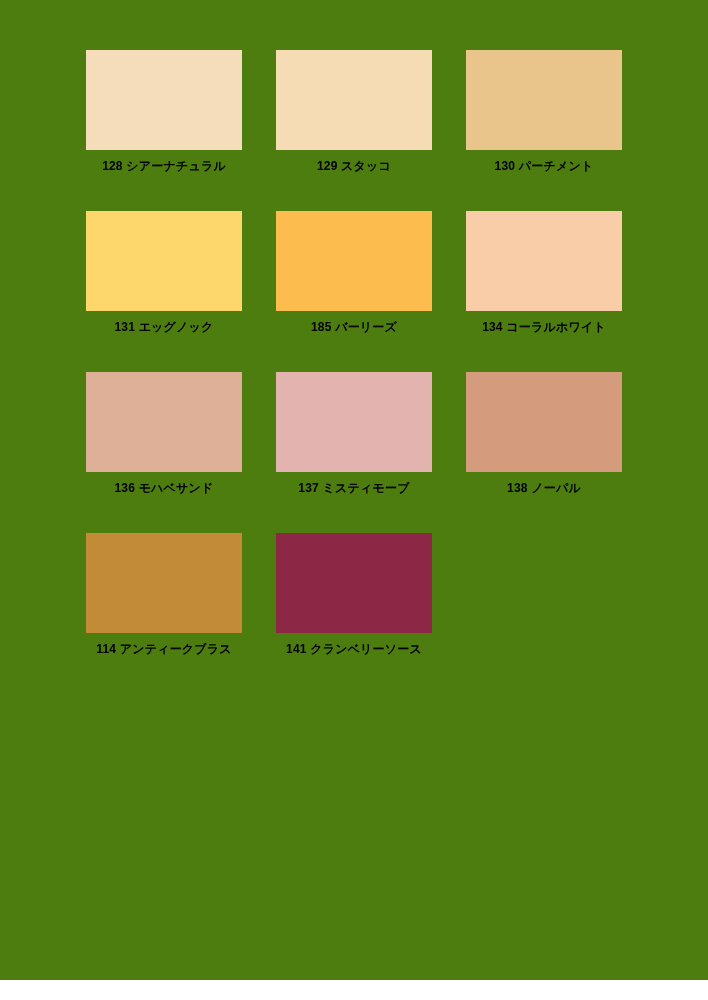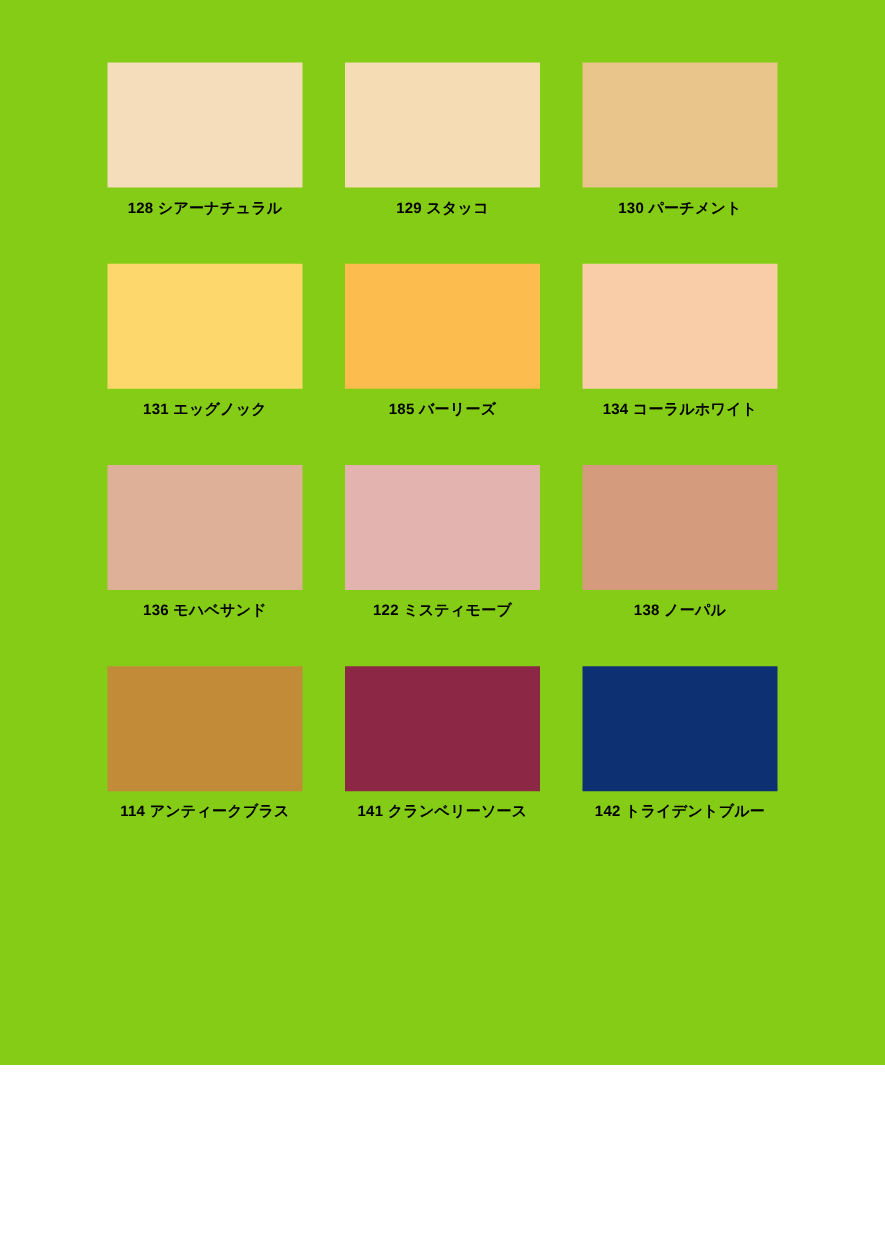--- a/index.html
+++ b/index.html
@@ -10,22 +10,22 @@
     width: 708px;
     height: 1000px;
     background: #ffffff;
     font-family: "Liberation Sans", "DejaVu Sans", sans-serif;
     overflow: hidden;
   }
 
   #chart-sheet {
     position: relative;
     width: 708px;
-    height: 852px;
-    background: #84cc16;
+    height: 980px;
+    background: #4d7c0f;
     box-sizing: border-box;
   }
 
   #swatch-grid {
     position: absolute;
     left: 86px;
     top: 50px;
     width: 536px;
     display: grid;
     grid-template-columns: 156px 156px 156px;
@@ -94,32 +94,28 @@
       <div class="swatch-cell">
         <div class="swatch-chip" style="background-color: rgb(248, 205, 168);"></div>
         <div class="swatch-label"><span class="swatch-code">134</span> <span class="swatch-name">コーラルホワイト</span></div>
       </div>
       <div class="swatch-cell">
         <div class="swatch-chip" style="background-color: rgb(223, 176, 152);"></div>
         <div class="swatch-label"><span class="swatch-code">136</span> <span class="swatch-name">モハベサンド</span></div>
       </div>
       <div class="swatch-cell">
         <div class="swatch-chip" style="background-color: rgb(227, 179, 176);"></div>
-        <div class="swatch-label"><span class="swatch-code">122</span> <span class="swatch-name">ミスティモーブ</span></div>
+        <div class="swatch-label"><span class="swatch-code">137</span> <span class="swatch-name">ミスティモーブ</span></div>
       </div>
       <div class="swatch-cell">
         <div class="swatch-chip" style="background-color: rgb(212, 155, 124);"></div>
         <div class="swatch-label"><span class="swatch-code">138</span> <span class="swatch-name">ノーパル</span></div>
       </div>
       <div class="swatch-cell">
         <div class="swatch-chip" style="background-color: rgb(194, 139, 56);"></div>
         <div class="swatch-label"><span class="swatch-code">114</span> <span class="swatch-name">アンティークブラス</span></div>
       </div>
       <div class="swatch-cell">
         <div class="swatch-chip" style="background-color: rgb(140, 40, 70);"></div>
         <div class="swatch-label"><span class="swatch-code">141</span> <span class="swatch-name">クランベリーソース</span></div>
       </div>
-      <div class="swatch-cell">
-        <div class="swatch-chip" style="background-color: rgb(13, 48, 115);"></div>
-        <div class="swatch-label"><span class="swatch-code">142</span> <span class="swatch-name">トライデントブルー</span></div>
-      </div>
     </div>
 </div>
 
 </body></html>

